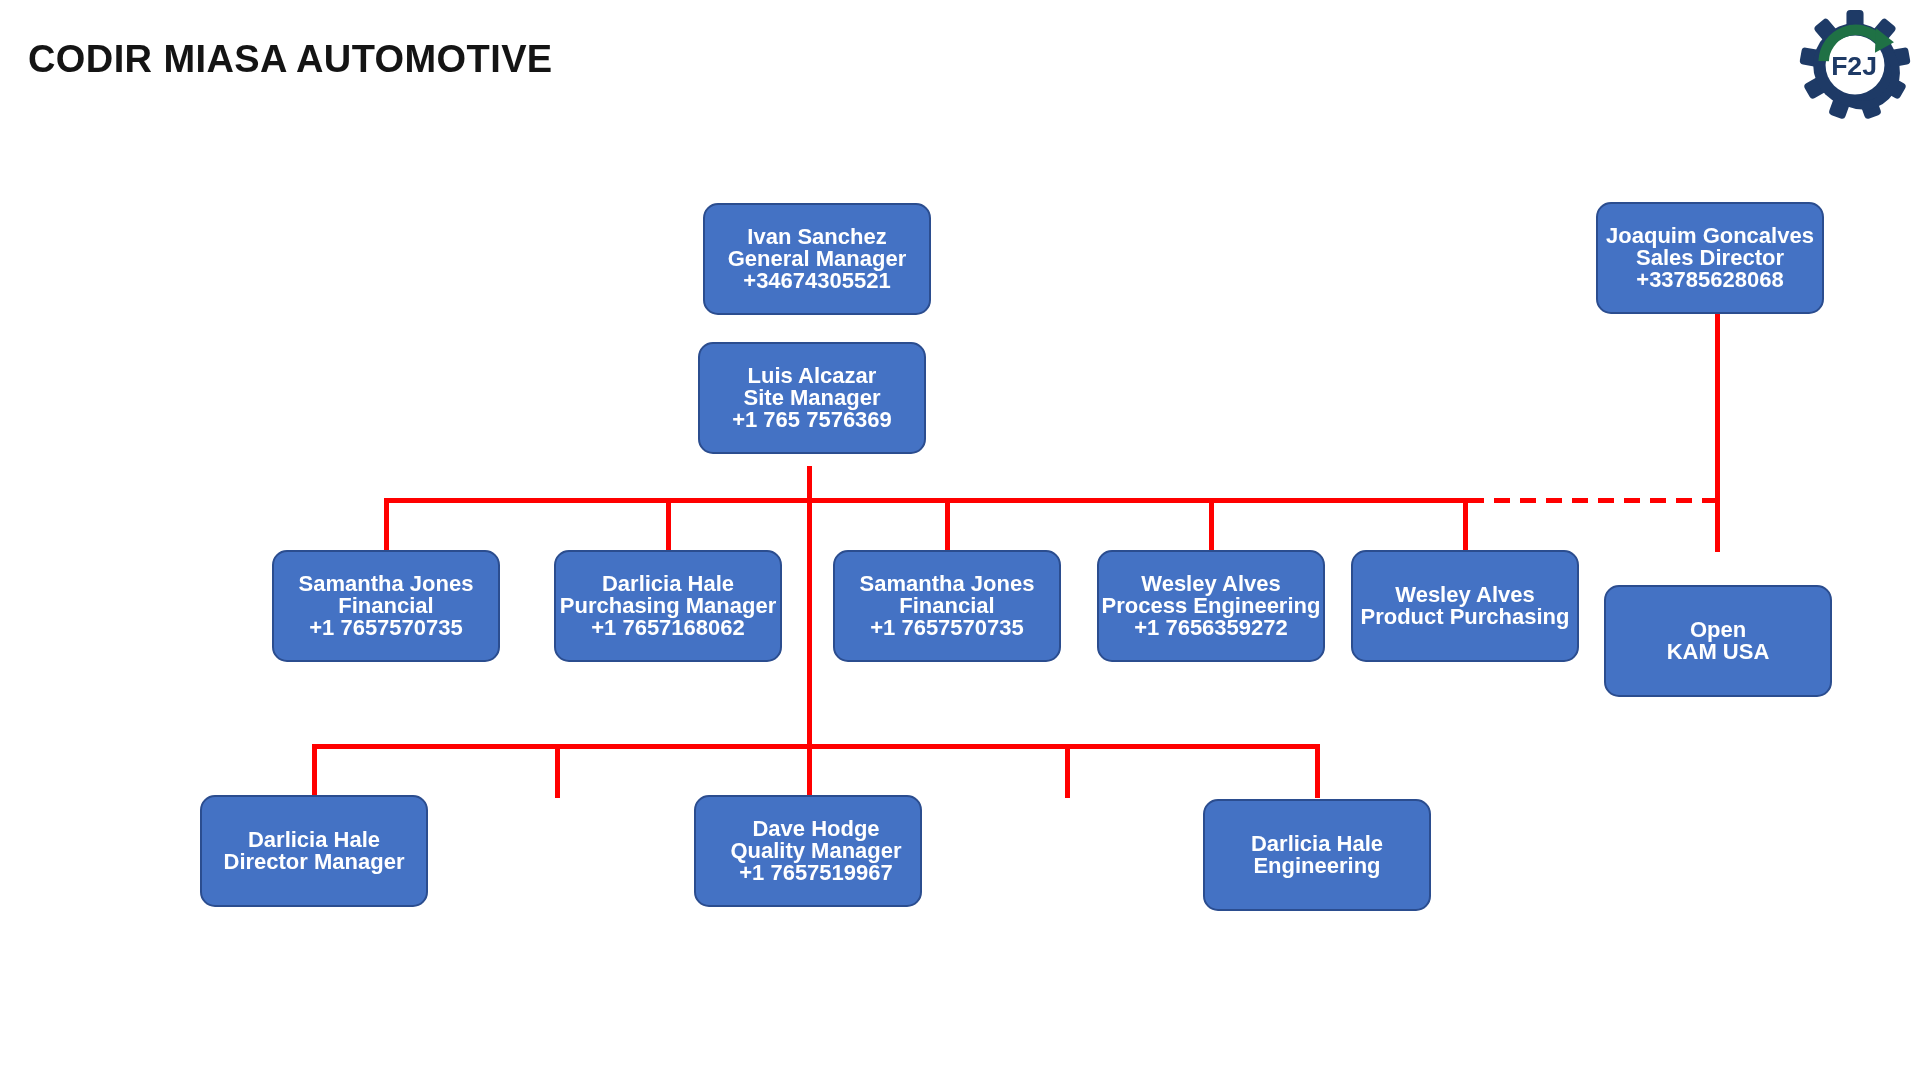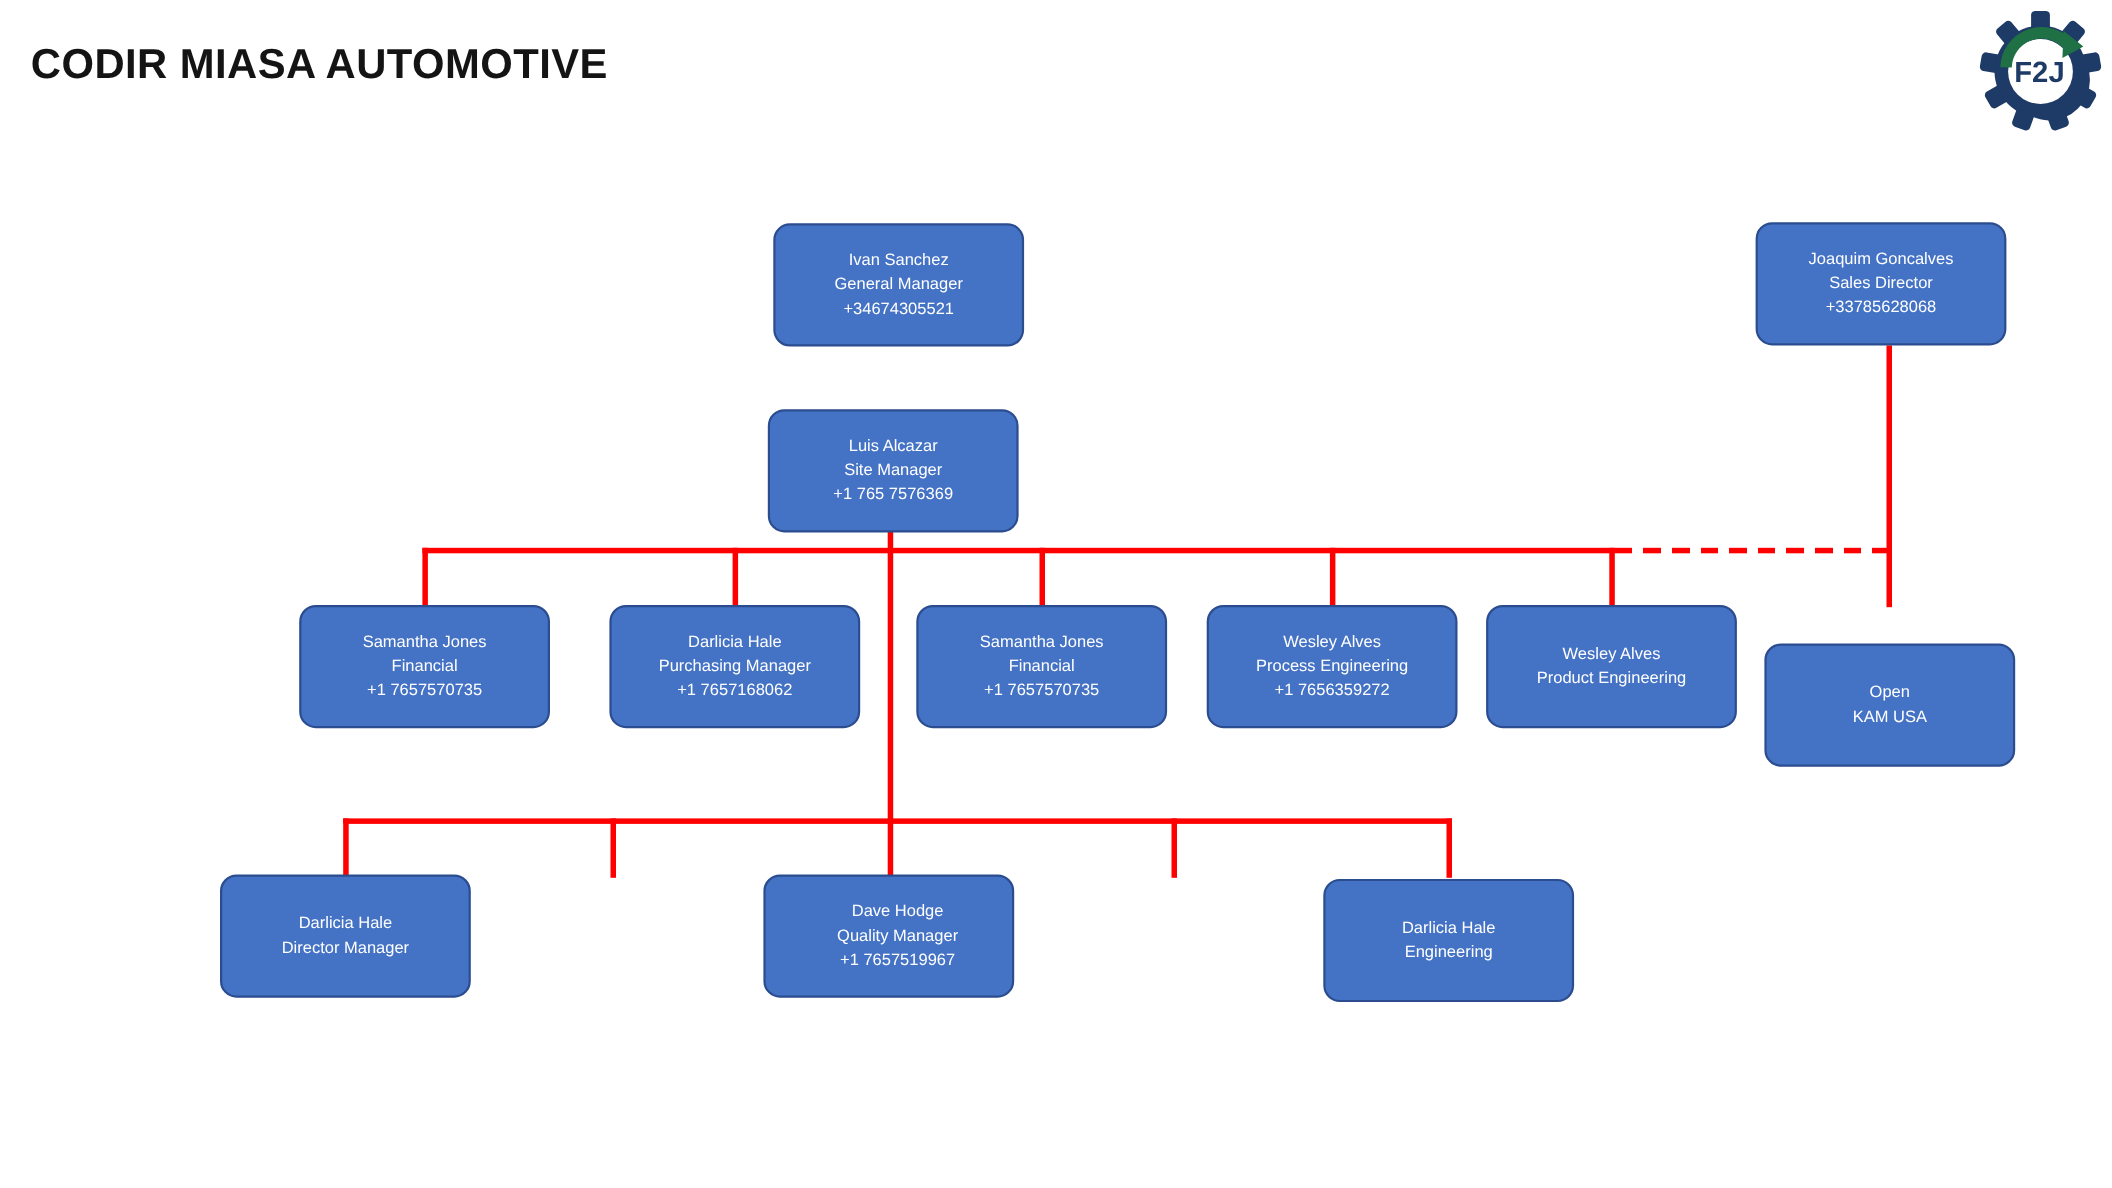--- a/index.html
+++ b/index.html
@@ -35,23 +35,24 @@
     box-sizing: border-box;
     background: #4472c4;
     border: 2px solid #2b4d8f;
     border-radius: 15px;
     color: #ffffff;
     display: flex;
     flex-direction: column;
     align-items: center;
     justify-content: center;
     text-align: center;
-    font-size: 15px;
+    font-size: 22px;
     line-height: 22px;
     z-index: 2;
+    font-weight: bold;
   }
   .node .role { white-space: pre-line; }
   .node .phone:empty { display: none; }
   .line {
     position: absolute;
     background: #ff0000;
     z-index: 1;
   }
   .line.dashed {
     background: repeating-linear-gradient(to right, #ff0000 0 16px, transparent 16px 26px);
@@ -116,21 +117,21 @@
   <div class="line" style="left:555px; top:744px; width:5px; height:54px;"></div>
   <div class="line" style="left:1065px; top:744px; width:5px; height:54px;"></div>
   <div class="line" style="left:1315px; top:744px; width:5px; height:54px;"></div>
 
   <div class="node" style="left:703px; top:203px;">
     <span class="name">Ivan Sanchez</span>
     <span class="role">General Manager</span>
     <span class="phone">+34674305521</span>
   </div>
 
-  <div class="node" style="left:698px; top:372px;text-align:right;">
+  <div class="node" style="left:698px; top:342px;text-align:right;">
     <span class="name">Luis Alcazar</span>
     <span class="role">Site Manager</span>
     <span class="phone">+1 765 7576369</span>
   </div>
 
   <div class="node" style="left:1596px; top:202px;">
     <span class="name">Joaquim Goncalves</span>
     <span class="role">Sales Director</span>
     <span class="phone">+33785628068</span>
   </div>
@@ -154,21 +155,21 @@
   </div>
 
   <div class="node" style="left:1097px; top:550px;">
     <span class="name">Wesley Alves</span>
     <span class="role">Process Engineering</span>
     <span class="phone">+1 7656359272</span>
   </div>
 
   <div class="node" style="left:1351px; top:550px;">
     <span class="name">Wesley Alves</span>
-    <span class="role">Product Engineering</span>
+    <span class="role">Product Purchasing</span>
 
   </div>
 
   <div class="node" style="left:1604px; top:550px;margin-top:35px;">
     <span class="name">Open</span>
     <span class="role">KAM USA</span>
 
   </div>
 
   <div class="node" style="left:200px; top:795px;">

